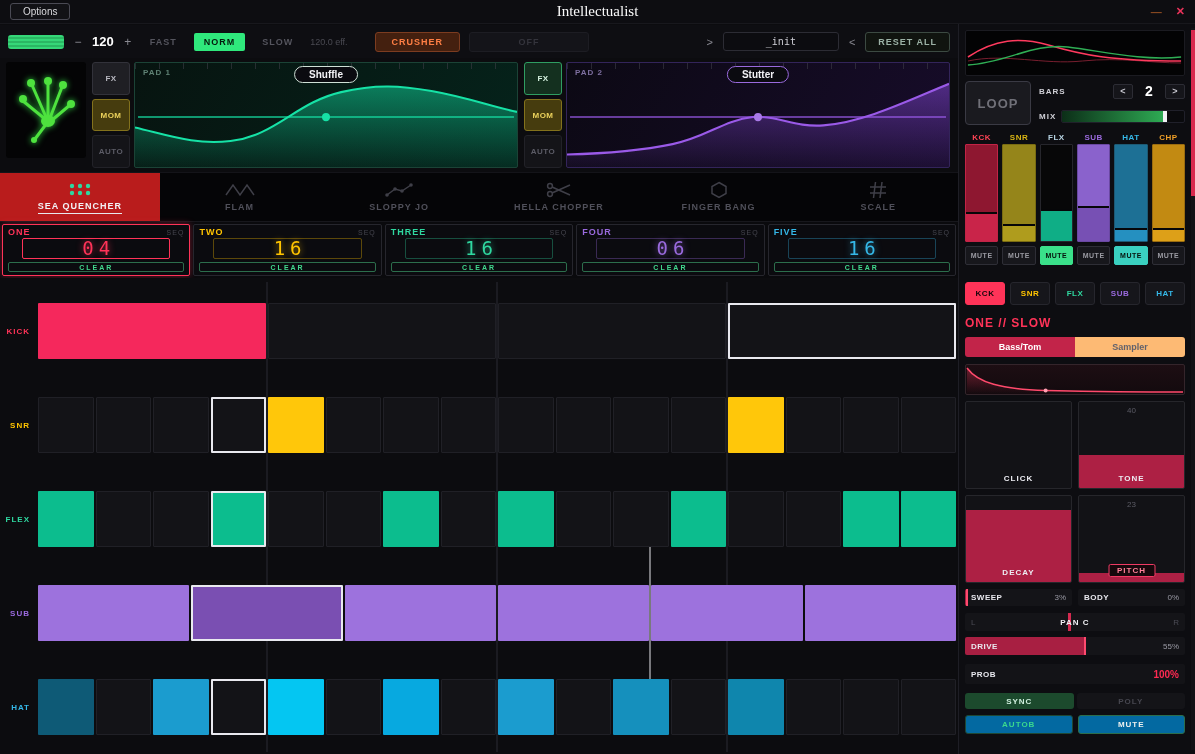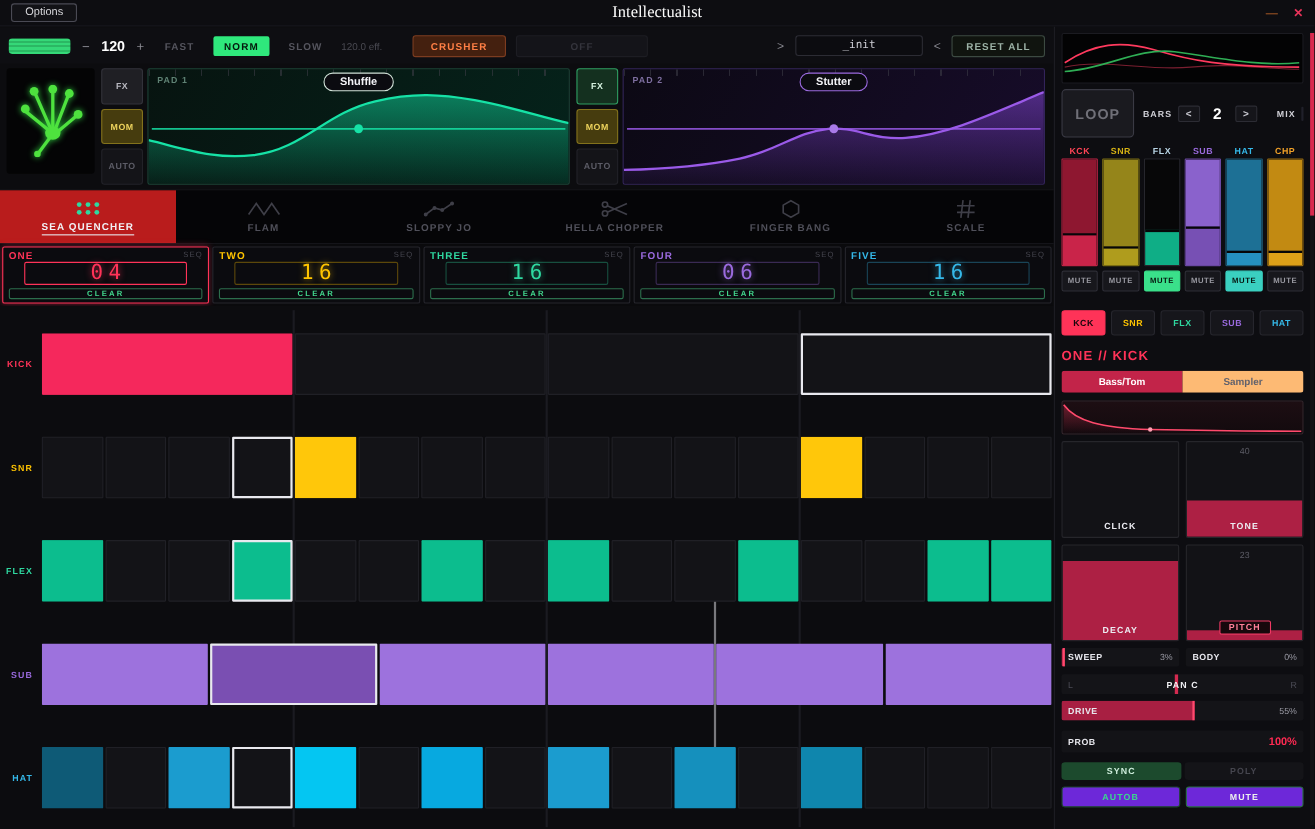--- a/index.html
+++ b/index.html
@@ -80,21 +80,21 @@
 .cells{margin-left:38px;margin-right:2px;flex:1;display:grid;gap:2px;height:56px;position:relative;z-index:1;}
 .cell{background:#131317;border:1px solid #202026;border-radius:1px;}
 .cell.hl{border:2px solid #e9e9ef;}
 
 
 .right-panel{position:absolute;left:958px;top:24px;right:0;bottom:0;background:#0d0d11;border-left:1px solid #1e1e25;padding:6px 10px 4px 6px;display:flex;flex-direction:column;}
 .scope{height:46px;background:#030304;border:1px solid #1b1b21;border-radius:2px;overflow:hidden;}
 .scope svg{width:100%;height:100%;display:block;}
 .loop-row{display:flex;gap:8px;margin-top:5px;height:44px;}
 .loop-btn{width:66px;background:#1a1a1f;border:1px solid #3a3a44;border-radius:4px;color:#707078;font-size:13px;font-weight:bold;letter-spacing:1px;}
-.loop-right{flex:1;display:flex;flex-direction:row;justify-content:space-between;padding:2px 0;}
+.loop-right{flex:1;display:flex;flex-direction:column;justify-content:space-between;padding:2px 0;}
 .bars-row{display:flex;align-items:center;gap:5px;}
 .bars-label{font-size:8px;font-weight:bold;color:#cfcfd6;letter-spacing:1px;margin-right:auto;}
 .bars-btn{width:20px;height:15px;background:#15151a;border:1px solid #2c2c34;border-radius:2px;color:#c8c8d0;font-size:9px;font-weight:bold;display:flex;align-items:center;justify-content:center;}
 .bars-value{width:22px;text-align:center;color:#fff;font-size:14px;font-weight:bold;}
 .mix-row{display:flex;align-items:center;gap:5px;}
 .mix-label{font-size:8px;font-weight:bold;color:#cfcfd6;letter-spacing:1px;}
 .mix-slider{flex:1;height:13px;background:#0a0a0d;border:1px solid #20202a;border-radius:2px;position:relative;overflow:hidden;}
 .mix-fill{position:absolute;left:0;top:0;bottom:0;background:linear-gradient(90deg,#0c2e18,#2fae55);}
 .mix-thumb{position:absolute;top:0;bottom:0;width:4px;background:#f2f2f6;}
 .mx-headers{display:grid;grid-template-columns:repeat(6,1fr);gap:4px;margin-top:8px;}
@@ -131,21 +131,21 @@
 .pan-c{position:absolute;left:0;right:0;text-align:center;font-size:8px;font-weight:bold;color:#f0f0f4;letter-spacing:1px;z-index:2;}
 .pan-thumb{position:absolute;top:0;bottom:0;width:3px;background:#d42a50;z-index:1;}
 .drive-row{margin-top:6px;height:18px;}
 .drive-fill{border-right:2px solid #ff4a6e;}
 .prob-row{margin-top:9px;height:20px;background:#131317;}
 .prob-value{position:relative;z-index:2;margin-left:auto;margin-right:6px;font-size:10px;font-weight:bold;color:#ff2a52;}
 .sync-tabs{display:flex;gap:3px;margin-top:9px;height:16px;}
 .sync-tab{flex:1;display:flex;align-items:center;justify-content:center;font-size:8px;font-weight:bold;letter-spacing:1px;background:#141418;color:#46464f;border-radius:3px;}
 .sync-tab.on{background:#1c4a2d;color:#cfeedd;}
 .bottom-btns{display:flex;gap:5px;margin-top:6px;height:19px;}
-.autob-btn,.mutec-btn{flex:1;border-radius:3px;font-size:8px;font-weight:bold;letter-spacing:1px;display:flex;align-items:center;justify-content:center;background:#6d28d9;}
+.autob-btn,.mutec-btn{flex:1;border-radius:3px;font-size:8px;font-weight:bold;letter-spacing:1px;display:flex;align-items:center;justify-content:center;background:#0369a1;}
 .autob-btn{border:1px solid #1f4733;color:#3ad88e;}
 .mutec-btn{border:1px solid #2c6e4c;color:#ecf0ee;}
 .scrollbar{position:absolute;right:0;top:4px;bottom:4px;width:4px;background:#121216;}
 .scroll-thumb{position:absolute;top:2px;height:166px;width:4px;background:#d8294e;}
 </style>
 </head>
 <body>
 
 <div class="app">
 
@@ -532,21 +532,21 @@
         <div class="mx-mute" style="">MUTE</div>
       </div>
 
     <div class="ch-tabs">
         <div class="ch-tab" style="background:#ff3358;border-color:#ff3358;color:#15060b;">KCK</div>
         <div class="ch-tab" style="color:#ffc400;">SNR</div>
         <div class="ch-tab" style="color:#2fd8a0;">FLX</div>
         <div class="ch-tab" style="color:#9a6ade;">SUB</div>
         <div class="ch-tab" style="color:#35b8e8;">HAT</div>
       </div>
-    <div class="ch-title">ONE // KICK</div>
+    <div class="ch-title">ONE // SLOW</div>
 
     <div class="engine-tabs">
       <div class="eng-tab on">Bass/Tom</div>
       <div class="eng-tab">Sampler</div>
     </div>
 
     <div class="envelope">
       <svg viewBox="0 0 219 29" preserveAspectRatio="none">
         <defs>
             <linearGradient id="ge" x1="0" y1="0" x2="0" y2="1">

